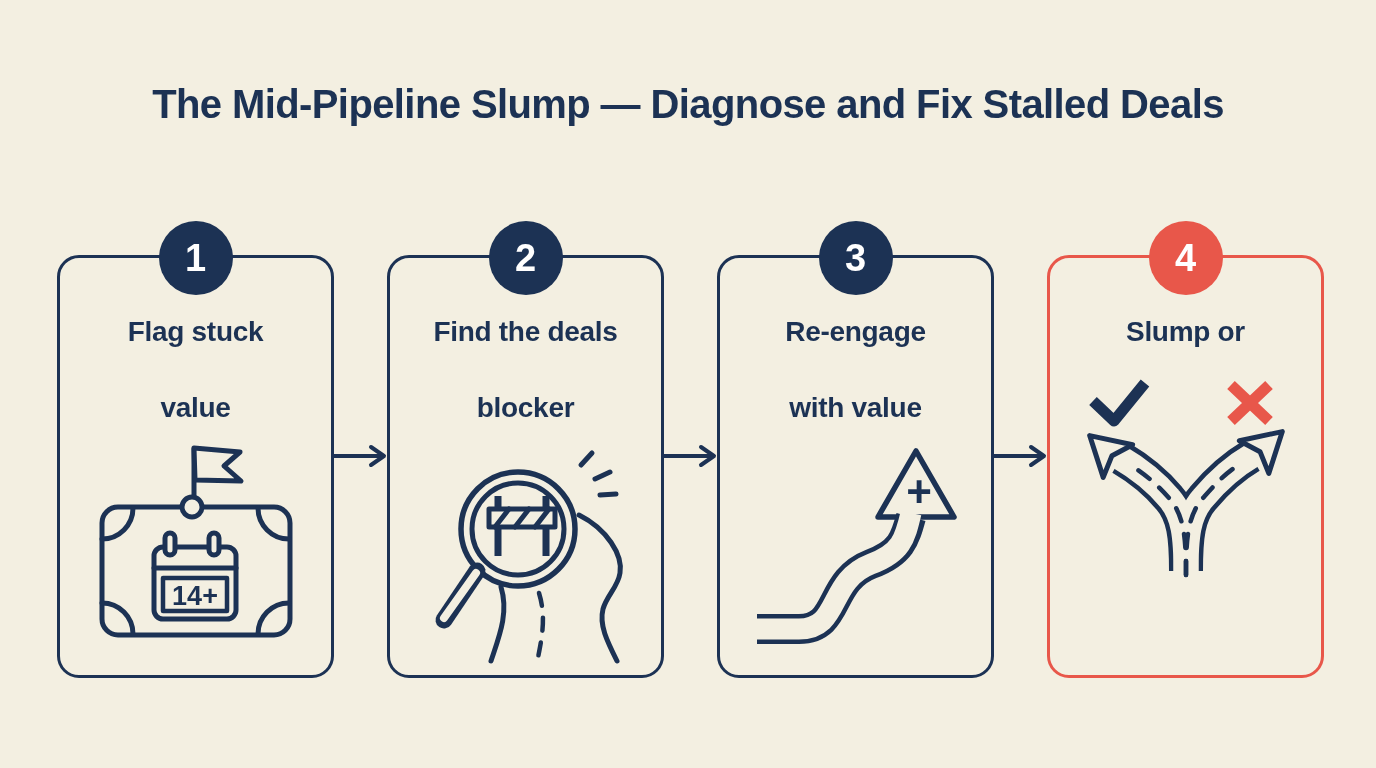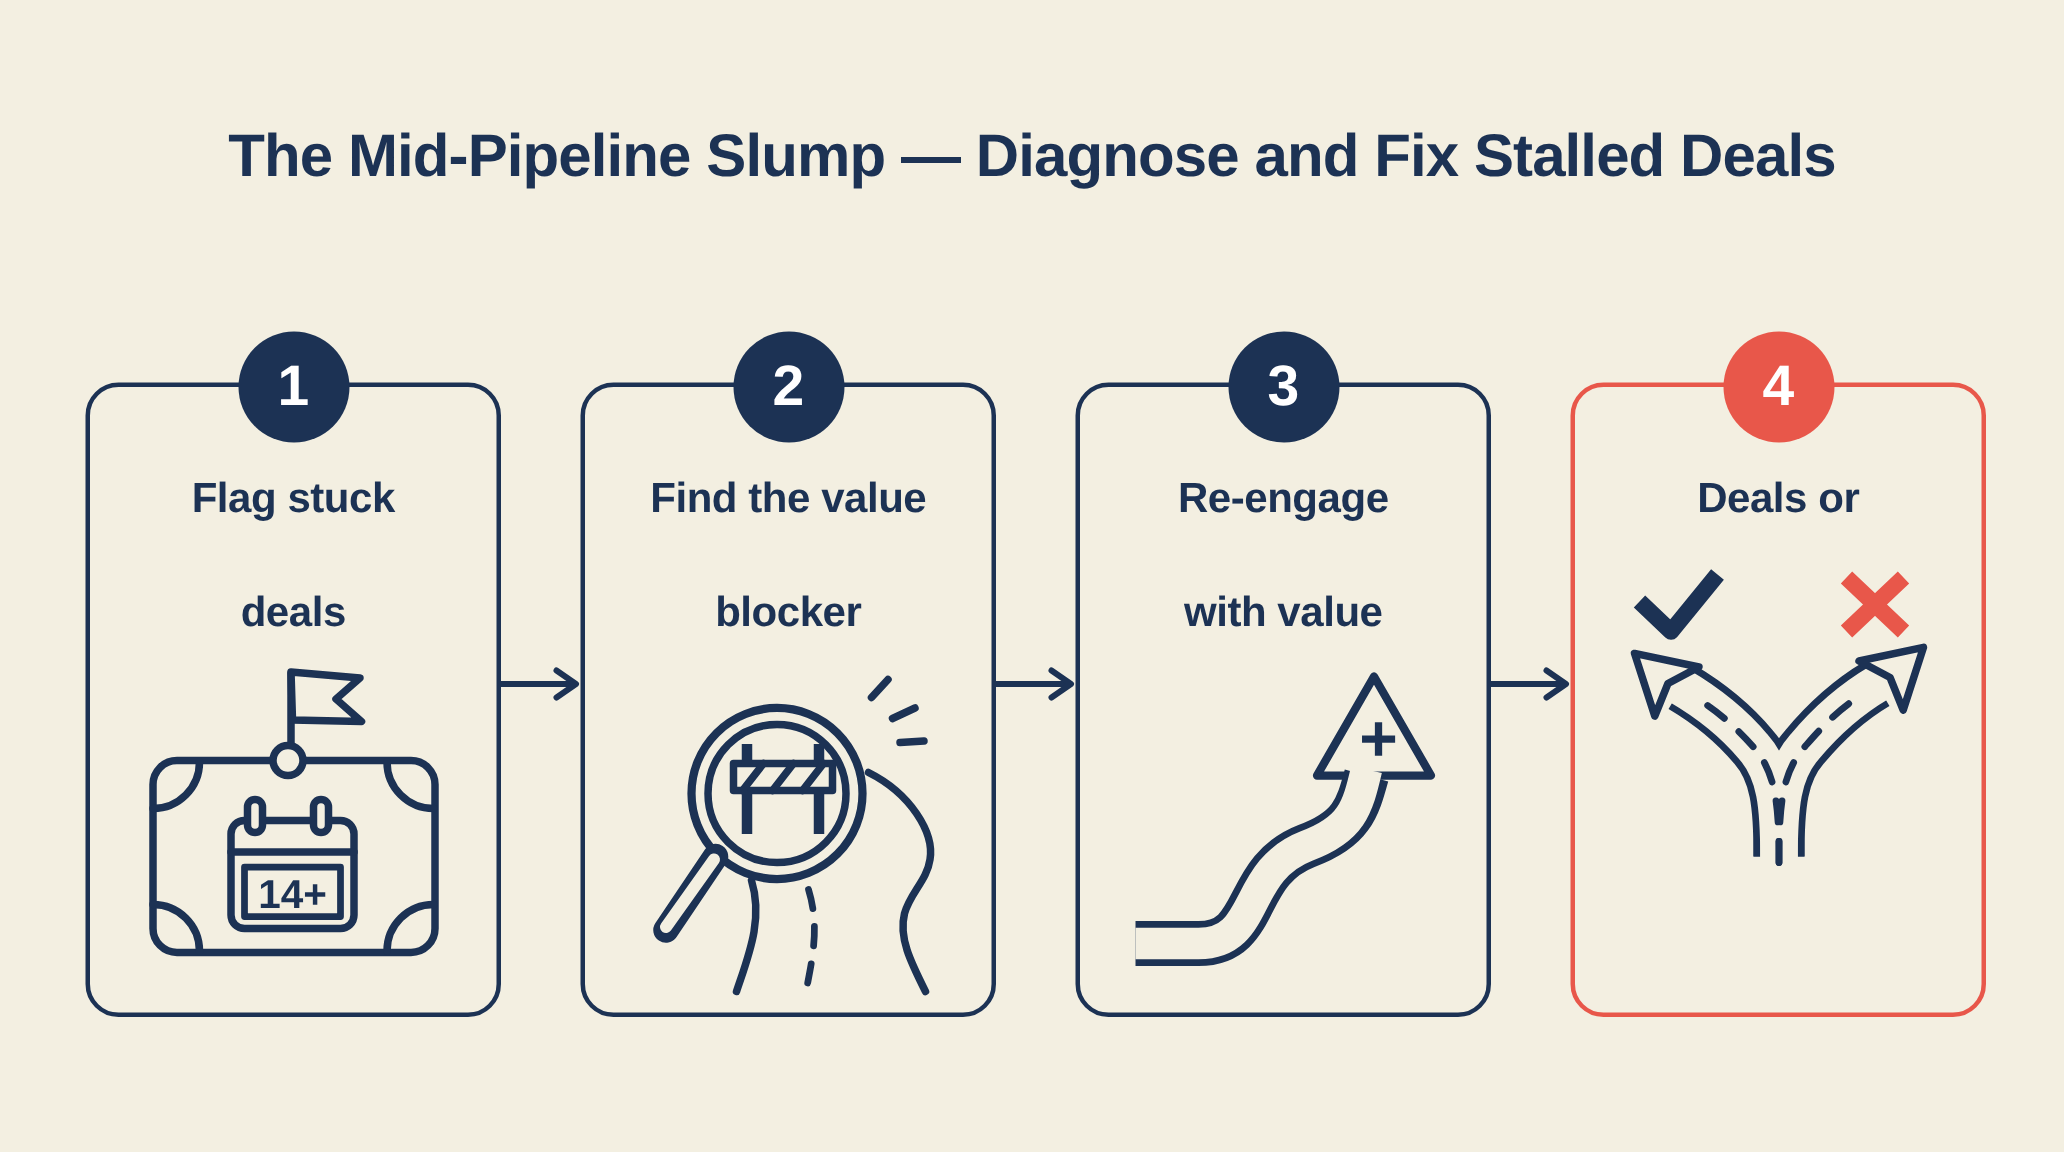--- a/index.html
+++ b/index.html
@@ -52,21 +52,21 @@
   </div>
 
   <div class="cards">
 
     <div class="card">
       <div class="badge">
         <span>1</span>
       </div>
       <div class="step-title">
         <span>Flag stuck</span>
-        <span>deals</span>
+        <span>value</span>
       </div>
       <div class="icon">
         <svg width="210" height="230" viewBox="0 0 210 230">
 
           <path class="ink" stroke-width="5" d="M103,12 V60"></path>
           <path class="ink paper" stroke-width="5" d="M103,11 L149,15 L133,29 L150,44 L104,43 Z"></path>
 
           <rect class="ink" stroke-width="5" x="11" y="70" width="188" height="128" rx="16"></rect>
           <circle class="ink paper" stroke-width="5" cx="101" cy="70" r="10"></circle>
           <path class="ink" stroke-width="5" d="M42,71 A31,31 0 0 1 11,102"></path>
@@ -82,21 +82,21 @@
           <text x="104" y="168" font-size="27" text-anchor="middle">14+</text>
         </svg>
       </div>
     </div>
 
     <div class="card">
       <div class="badge">
         <span>2</span>
       </div>
       <div class="step-title">
-        <span>Find the value</span>
+        <span>Find the deals</span>
         <span>blocker</span>
       </div>
       <div class="icon">
         <svg width="230" height="235" viewBox="0 0 230 235">
 
           <path class="ink" stroke-width="5" d="M168,78 C196,92 212,118 209,136 C207,150 196,158 192,172 C188,188 196,204 206,224"></path>
           <path class="ink" stroke-width="5" d="M90,150 C98,176 88,200 80,224"></path>
           <path class="ink" stroke-width="4.5" stroke-dasharray="13 12" d="M128,156 C136,182 130,204 126,226"></path>
 
           <path class="ink" stroke-width="5" d="M170,28 L181,16"></path>
@@ -136,21 +136,21 @@
           <text x="178" y="70" font-size="44" text-anchor="middle">+</text>
         </svg>
       </div>
     </div>
 
     <div class="card card--red">
       <div class="badge badge--red">
         <span>4</span>
       </div>
       <div class="step-title">
-        <span>Deals or</span>
+        <span>Slump or</span>
       </div>
       <div class="icon">
         <svg width="230" height="240" viewBox="0 0 230 240">
 
           <path class="ink-sq" stroke-width="11" d="M22,40 L43,60 L74,22"></path>
           <path class="red-line" stroke-width="11" d="M160,24 L198,60 M198,24 L160,60"></path>
 
           <path class="ink-sq" stroke-width="34" d="M115,210 C115,176 113,154 98,137 C88,125 72,110 50,97"></path>
           <path class="ink-sq" stroke-width="34" d="M115,210 C115,176 117,154 132,137 C142,125 158,108 180,95"></path>
           <path class="cream-line" stroke-width="25" d="M115,212 C115,176 113,154 98,137 C88,125 72,110 48,96"></path>

